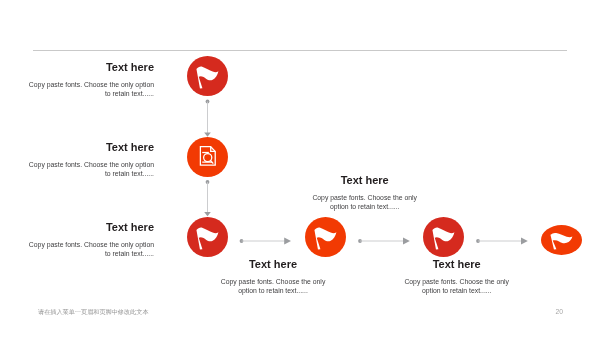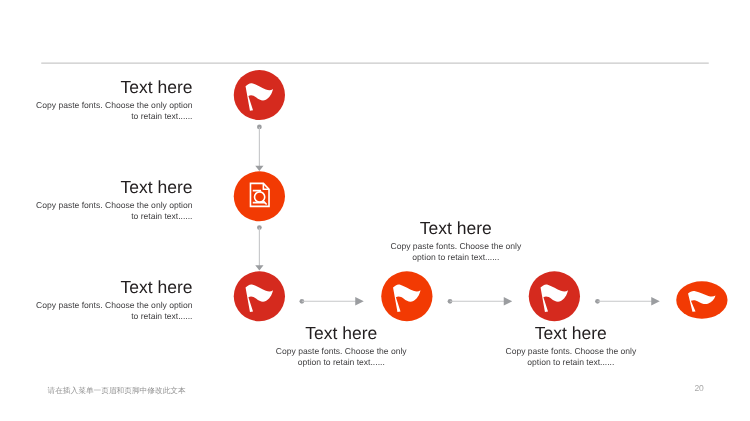--- a/index.html
+++ b/index.html
@@ -5,21 +5,21 @@
 <style>
   html,body{margin:0;padding:0;}
   *{-webkit-font-smoothing:antialiased;}
   body{width:600px;height:337px;background:#ffffff;
        font-family:"Liberation Sans",sans-serif;overflow:hidden;}
   .slide{position:absolute;left:0;top:0;width:600px;height:337px;background:#fff;}
   .divider{position:absolute;left:33px;top:50px;width:534px;height:1px;background:#c9c9c9;}
   .conn{position:absolute;left:0;top:0;width:600px;height:337px;}
   .node{position:absolute;border-radius:50%;}
   .node svg{position:absolute;left:0;top:0;width:100%;height:100%;}
-  .title{position:absolute;font-weight:normal;font-size:14px;color:#221e1f;white-space:nowrap;}
+  .title{position:absolute;font-weight:bold;font-size:11px;color:#221e1f;white-space:nowrap;}
   .desc{position:absolute;font-size:6.85px;color:#414042;line-height:9.2px;}
   .desc.r{text-align:right;}
   .desc.c{text-align:center;}
   .footer{position:absolute;left:38px;top:308px;font-size:6.15px;color:#949494;}
   .pagenum{position:absolute;left:555.5px;top:308px;font-size:6.8px;color:#a6a6a6;}
 </style>
 </head>
 <body>
 
 <div class="slide">

